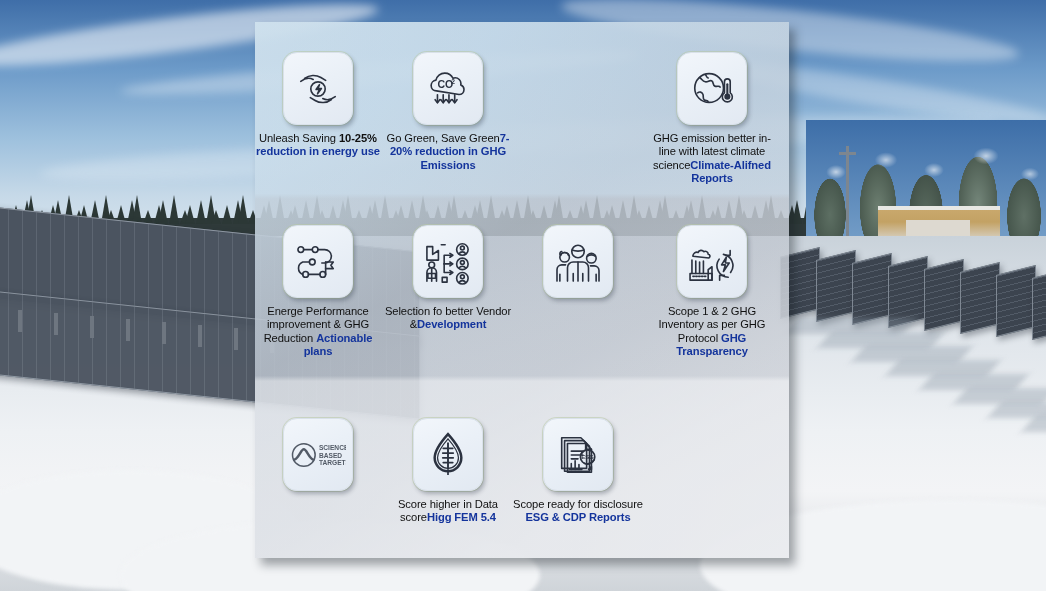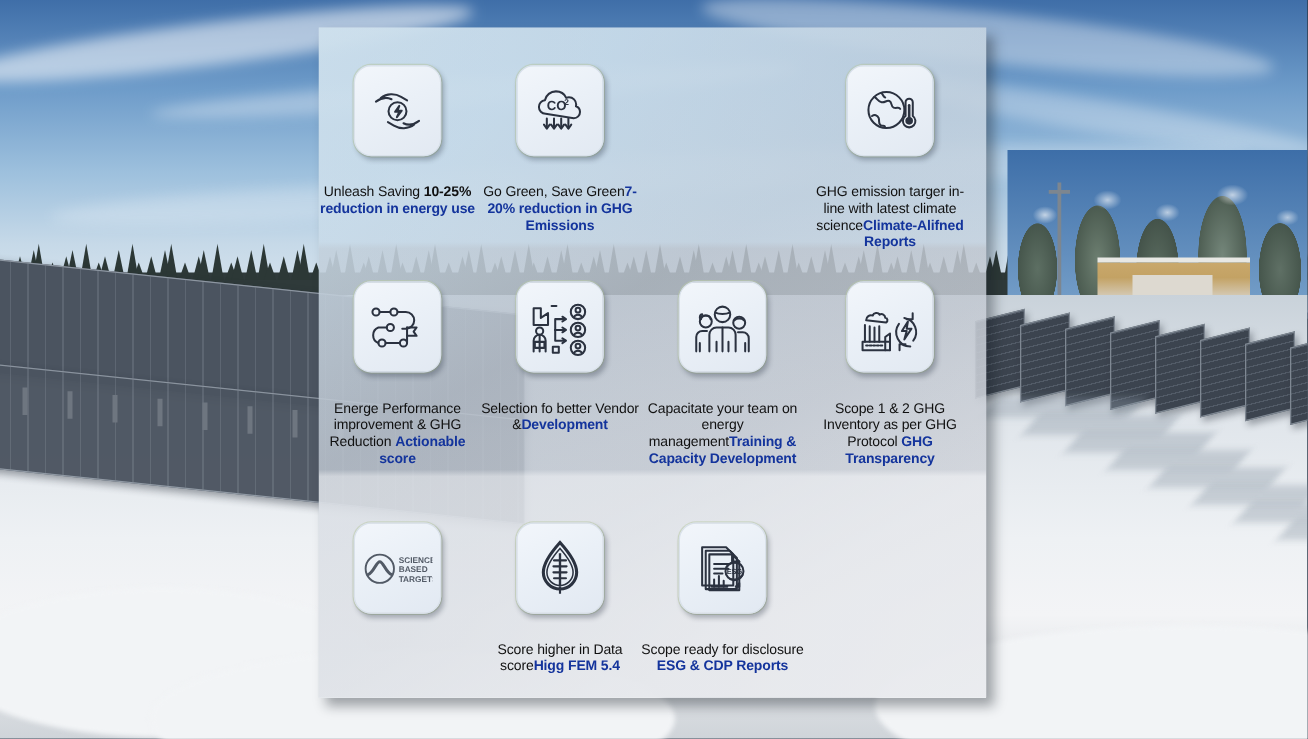--- a/index.html
+++ b/index.html
@@ -128,21 +128,21 @@
     background:linear-gradient(155deg,#f2f6fb 0%,#eaf0f7 45%,#e2e9f2 100%);
     border-radius:14px;
     border:1px solid #d9e1ea;
     box-shadow:2px 3px 4px rgba(30,40,55,.30), 0 0 0 1px rgba(190,205,170,.55);
     display:flex;align-items:center;justify-content:center;
     position:relative;
   }
   .tile svg{display:block;}
 
   .cap{
-    margin-top:23px;
+    margin-top:7px;
     font-size:11.2px;line-height:13.4px;
     color:#101010;
     letter-spacing:-.1px;
   }
   .cap .bl{color:#14349c;font-weight:bold;}
 
   
   .p-r1 { top:30px; }
   .p-r2 { top:203px; }
   .p-r3 { top:396px; }
@@ -372,41 +372,41 @@
               <circle cx="21" cy="23" r="15"></circle>
    <path d="M11 12c2.5 1.5 3 4 6 4.5s4-2 6.5-1 1 4.5 3.5 5.5 4.5-1 5.5 1"></path>
    <path d="M9 28c2-1.5 4.5-1 5.5 1.5s-.5 4.5 1.5 6 3.5-.5 4 2"></path>
    <path d="M17 9c1.5 1 1 3 3 3.5"></path>
    <path d="M37 28V16.5a3 3 0 0 1 6 0V28a5.2 5.2 0 1 1-6 0z" fill="#f2f6fb"></path>
    <circle cx="40" cy="32" r="3.2" fill="#2b3240" stroke="none"></circle>
    <path d="M40 30V19" stroke-width="2.2"></path>
             </g>
           </svg>
         </div>
-        <div class="cap"><span>GHG emission targer in-line with latest climate science</span><span class="bl">Climate-Alifned Reports</span></div>
+        <div class="cap"><span>GHG emission better in-line with latest climate science</span><span class="bl">Climate-Alifned Reports</span></div>
       </div>
       <div class="cell p-r2 p-c1">
         <div class="tile">
           <svg width="48" height="42" viewBox="0 0 50 44">
    <g stroke="#2b3240" fill="none" stroke-width="1.7" stroke-linecap="round" stroke-linejoin="round">
               <circle cx="7" cy="9" r="3"></circle>
               <circle cx="22" cy="9" r="3"></circle>
    <circle cx="19" cy="22" r="3"></circle>
               <circle cx="12" cy="35" r="3"></circle>
               <circle cx="30" cy="35" r="3"></circle>
    <path d="M10 9h9"></path>
               <path d="M25 9h7a7 7 0 0 1 0 14h-3"></path>
    <path d="M16 22H9a7 7 0 0 0 0 13h0"></path>
               <path d="M15 35h12"></path>
    <path d="M33 35V22"></path>
               <path d="M33 22h8l-2.5 3.5L41 29h-8" fill="none"></path>
             </g>
           </svg>
         </div>
-        <div class="cap"><span>Energe Performance improvement &amp; GHG Reduction </span><span class="bl">Actionable score</span></div>
+        <div class="cap"><span>Energe Performance improvement &amp; GHG Reduction </span><span class="bl">Actionable plans</span></div>
       </div>
       <div class="cell p-r2 p-c2">
         <div class="tile">
           <svg width="50" height="46" viewBox="0 0 52 48">
    <g stroke="#2b3240" fill="none" stroke-width="1.7" stroke-linecap="round" stroke-linejoin="round">
               <path d="M4 8v14h12V12l-6 4V8z"></path>
               <path d="M19 6h4"></path>
    <circle cx="9" cy="27" r="3"></circle>
               <path d="M4 44v-9a5 5 0 0 1 10 0v9"></path>
               <path d="M9 31v13"></path>
@@ -443,21 +443,20 @@
               <path d="M6 14c0-2 1-3 2-3"></path>
    <path d="M3 42V30a5 5 0 0 1 5-5h4"></path>
               <path d="M6 35v7"></path>
    <circle cx="39" cy="18" r="5"></circle>
               <path d="M35 16c2-2 6-2 8 0"></path>
    <path d="M47 42V31a5 5 0 0 0-5-5h-4"></path>
               <path d="M44 35v7"></path>
             </g>
           </svg>
         </div>
-        <div class="cap"><span>Capacitate your team on energy management</span><span class="bl">Training &amp; Capacity Development</span></div>
       </div>
       <div class="cell p-r2 p-c4">
         <div class="tile">
           <svg width="50" height="42" viewBox="0 0 52 44">
    <g stroke="#2b3240" fill="none" stroke-width="1.7" stroke-linecap="round" stroke-linejoin="round">
               <path d="M6 16c0-3 3-5 5.5-4 .8-2.5 4.5-3 5.8-.8 2-1.2 4.7.2 4.7 2.6 2 .2 2.6 3 .7 4z"></path>
    <path d="M5 34V20M9 34V21M13 34V22M17 34V21"></path>
    <path d="M3 34h23v7H3z"></path>
               <path d="M26 41V27l-4 3v11"></path>
    <path d="M6 37h14" stroke-dasharray="1.5 1.5"></path>

